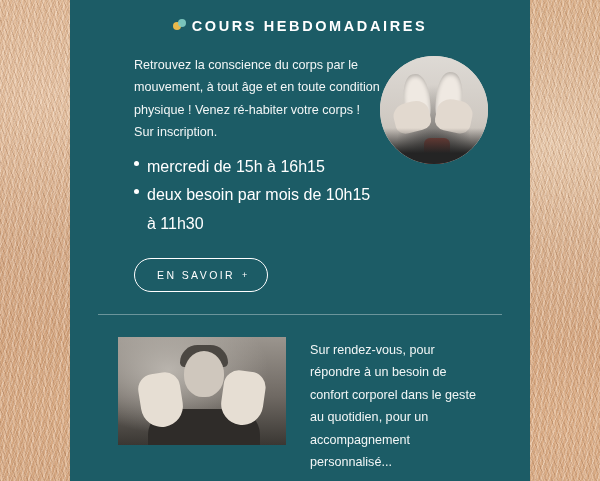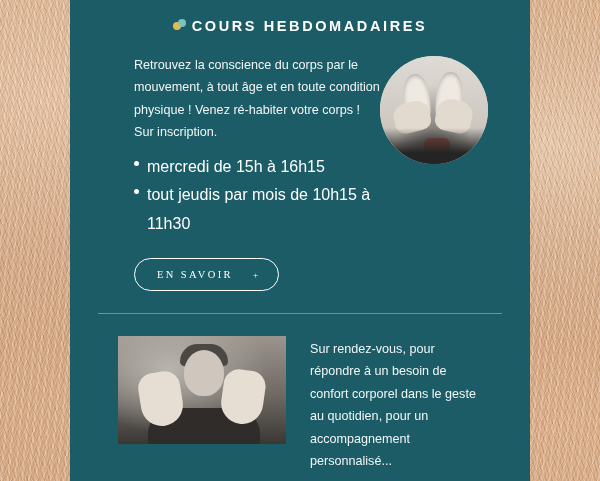--- a/index.html
+++ b/index.html
@@ -185,31 +185,31 @@
     background: #8c3f35;
     opacity: .85;
     border-radius: 6px 6px 0 0;
   }
 
   
   .btn {
     display: inline-flex;
     align-items: center;
     justify-content: center;
-    gap: 20px;
+    gap: 7px;
     border: 1px solid #ffffff;
     border-radius: 22px;
     color: #ffffff;
     background: transparent;
     font-size: 10.5px;
     letter-spacing: 2.4px;
     text-transform: uppercase;
     padding: 10px 20px 10px 22px;
     cursor: pointer;
-    font-family: Liberation Serif, serif;
+    font-family: Liberation Sans, sans-serif;
   }
   .btn .arrow { font-size: 9px; letter-spacing: 0; }
 
   .btn-wrap-1 { padding-left: 36px; margin-top: 20px; }
 
   .divider {
     height: 1px;
     background: rgba(255,255,255,.35);
     margin: 22px 28px 0 28px;
   }
@@ -292,21 +292,21 @@
       <h2 class="sec-title">
         <span class="deco-icon"></span>
         <span>COURS HEBDOMADAIRES</span>
       </h2>
 
       <div class="s1">
         <div class="s1-text">
           <p class="body-text">Retrouvez la conscience du corps par le mouvement, à tout âge et en toute condition physique ! Venez ré-habiter votre corps ! Sur inscription.</p>
           <ul class="bullets">
             <li>mercredi de 15h à 16h15</li>
-            <li>tout jeudis par mois de 10h15 à 11h30</li>
+            <li>deux besoin par mois de 10h15 à 11h30</li>
           </ul>
         </div>
 
         <div class="photo-round">
           <div class="ph-feet">
             <div class="foot l"></div>
             <div class="foot r"></div>
             <div class="hand a"></div>
             <div class="hand b"></div>
             <div class="red"></div>

